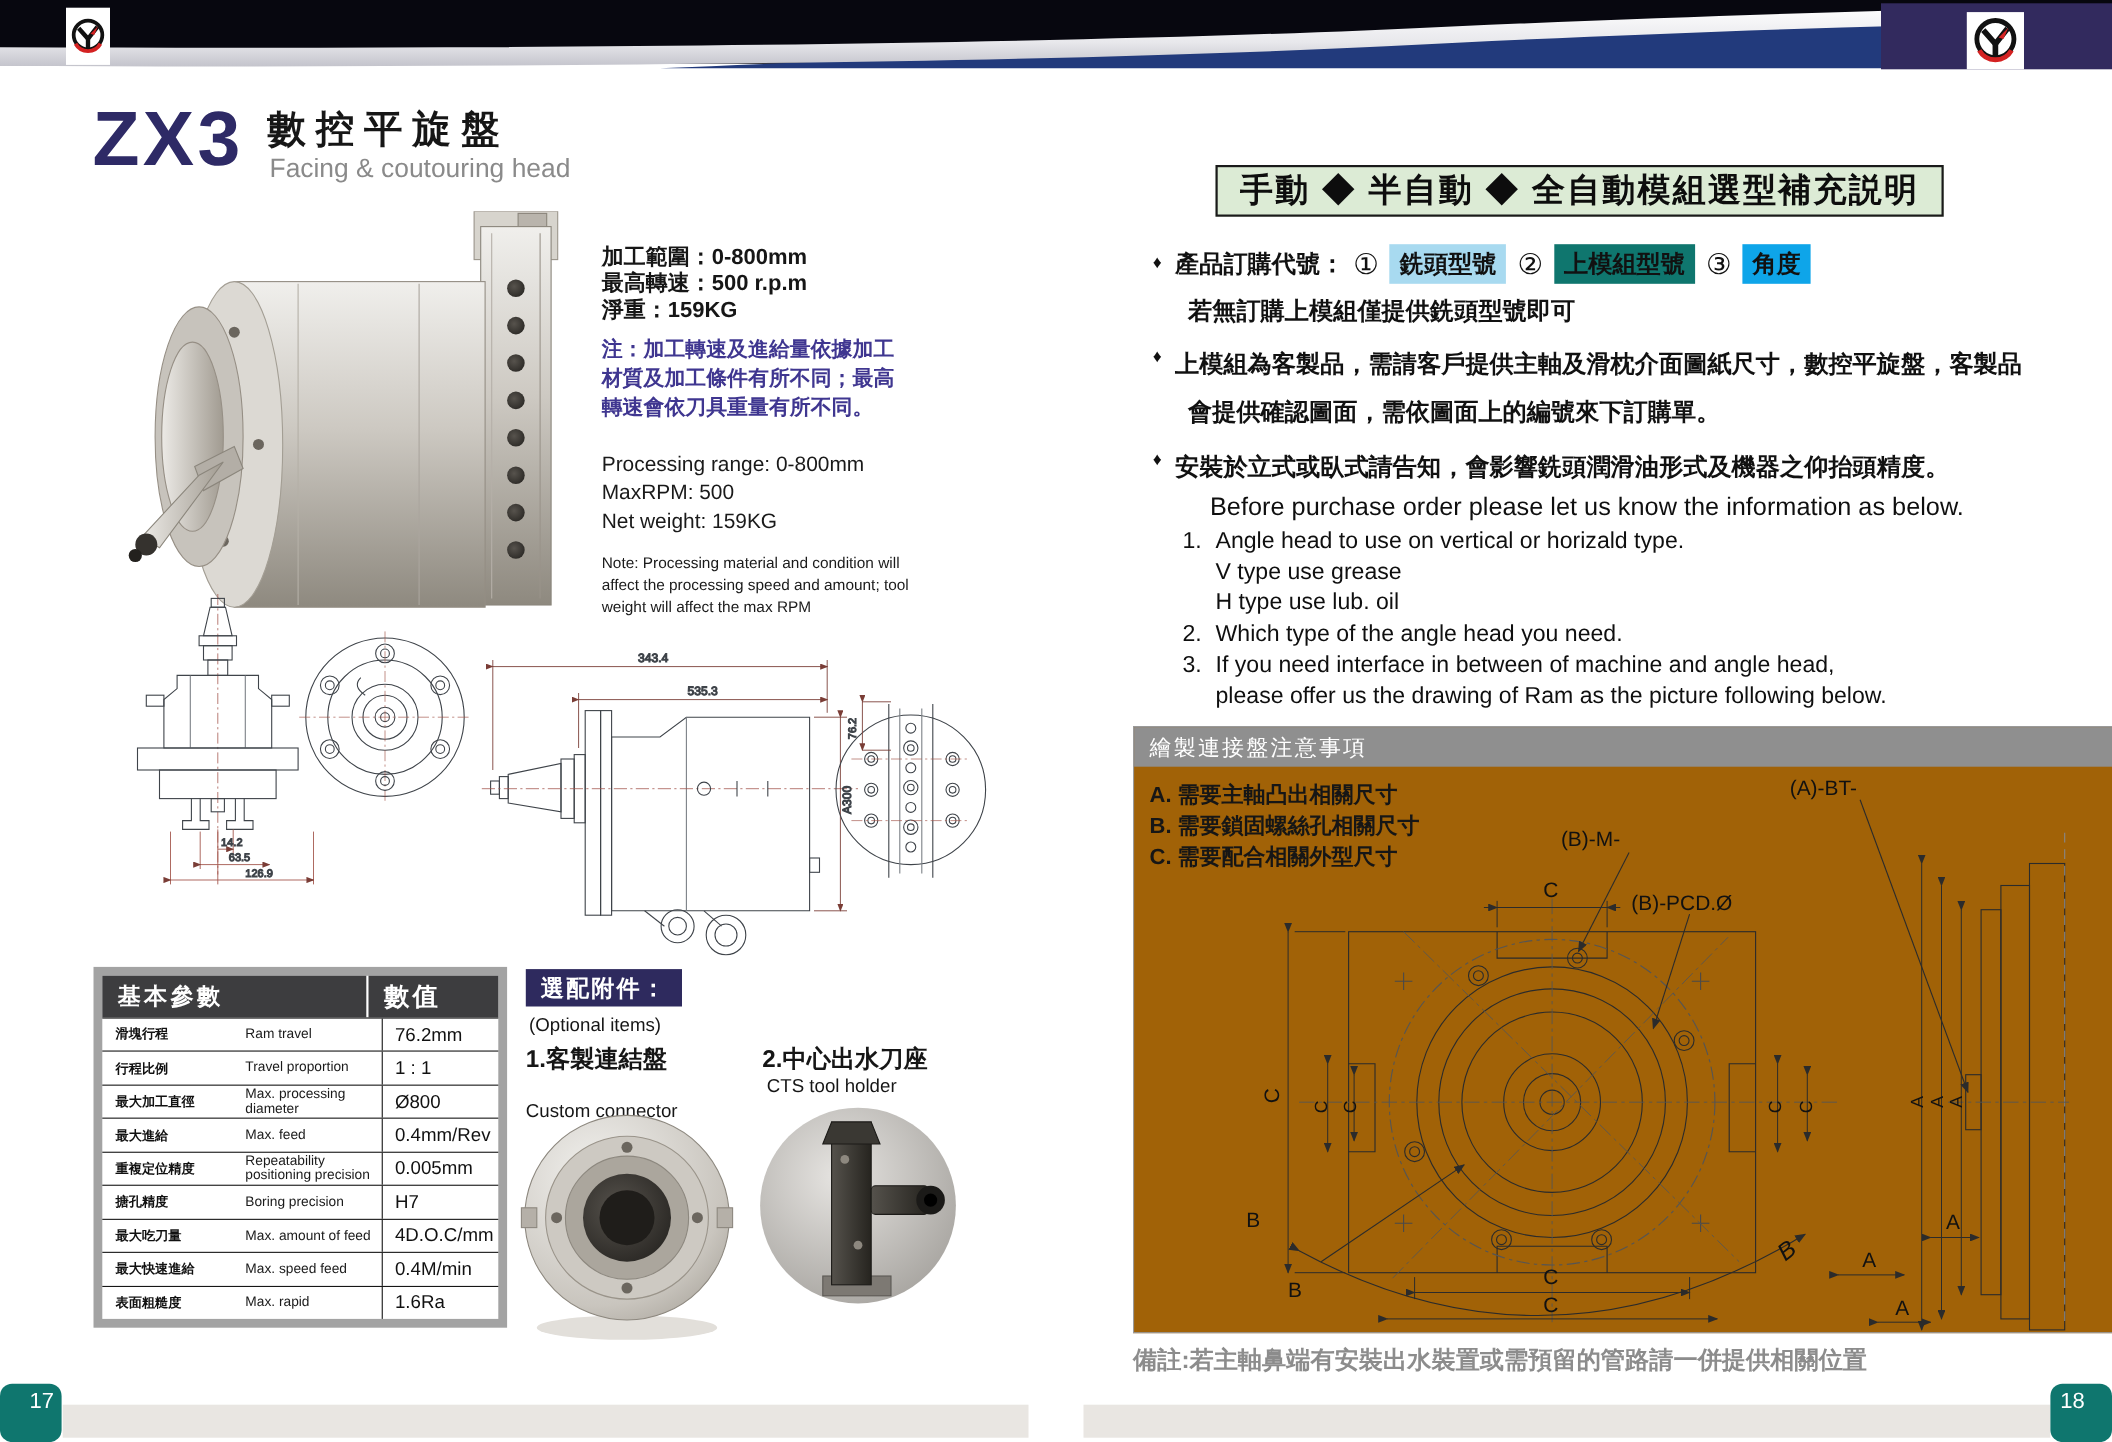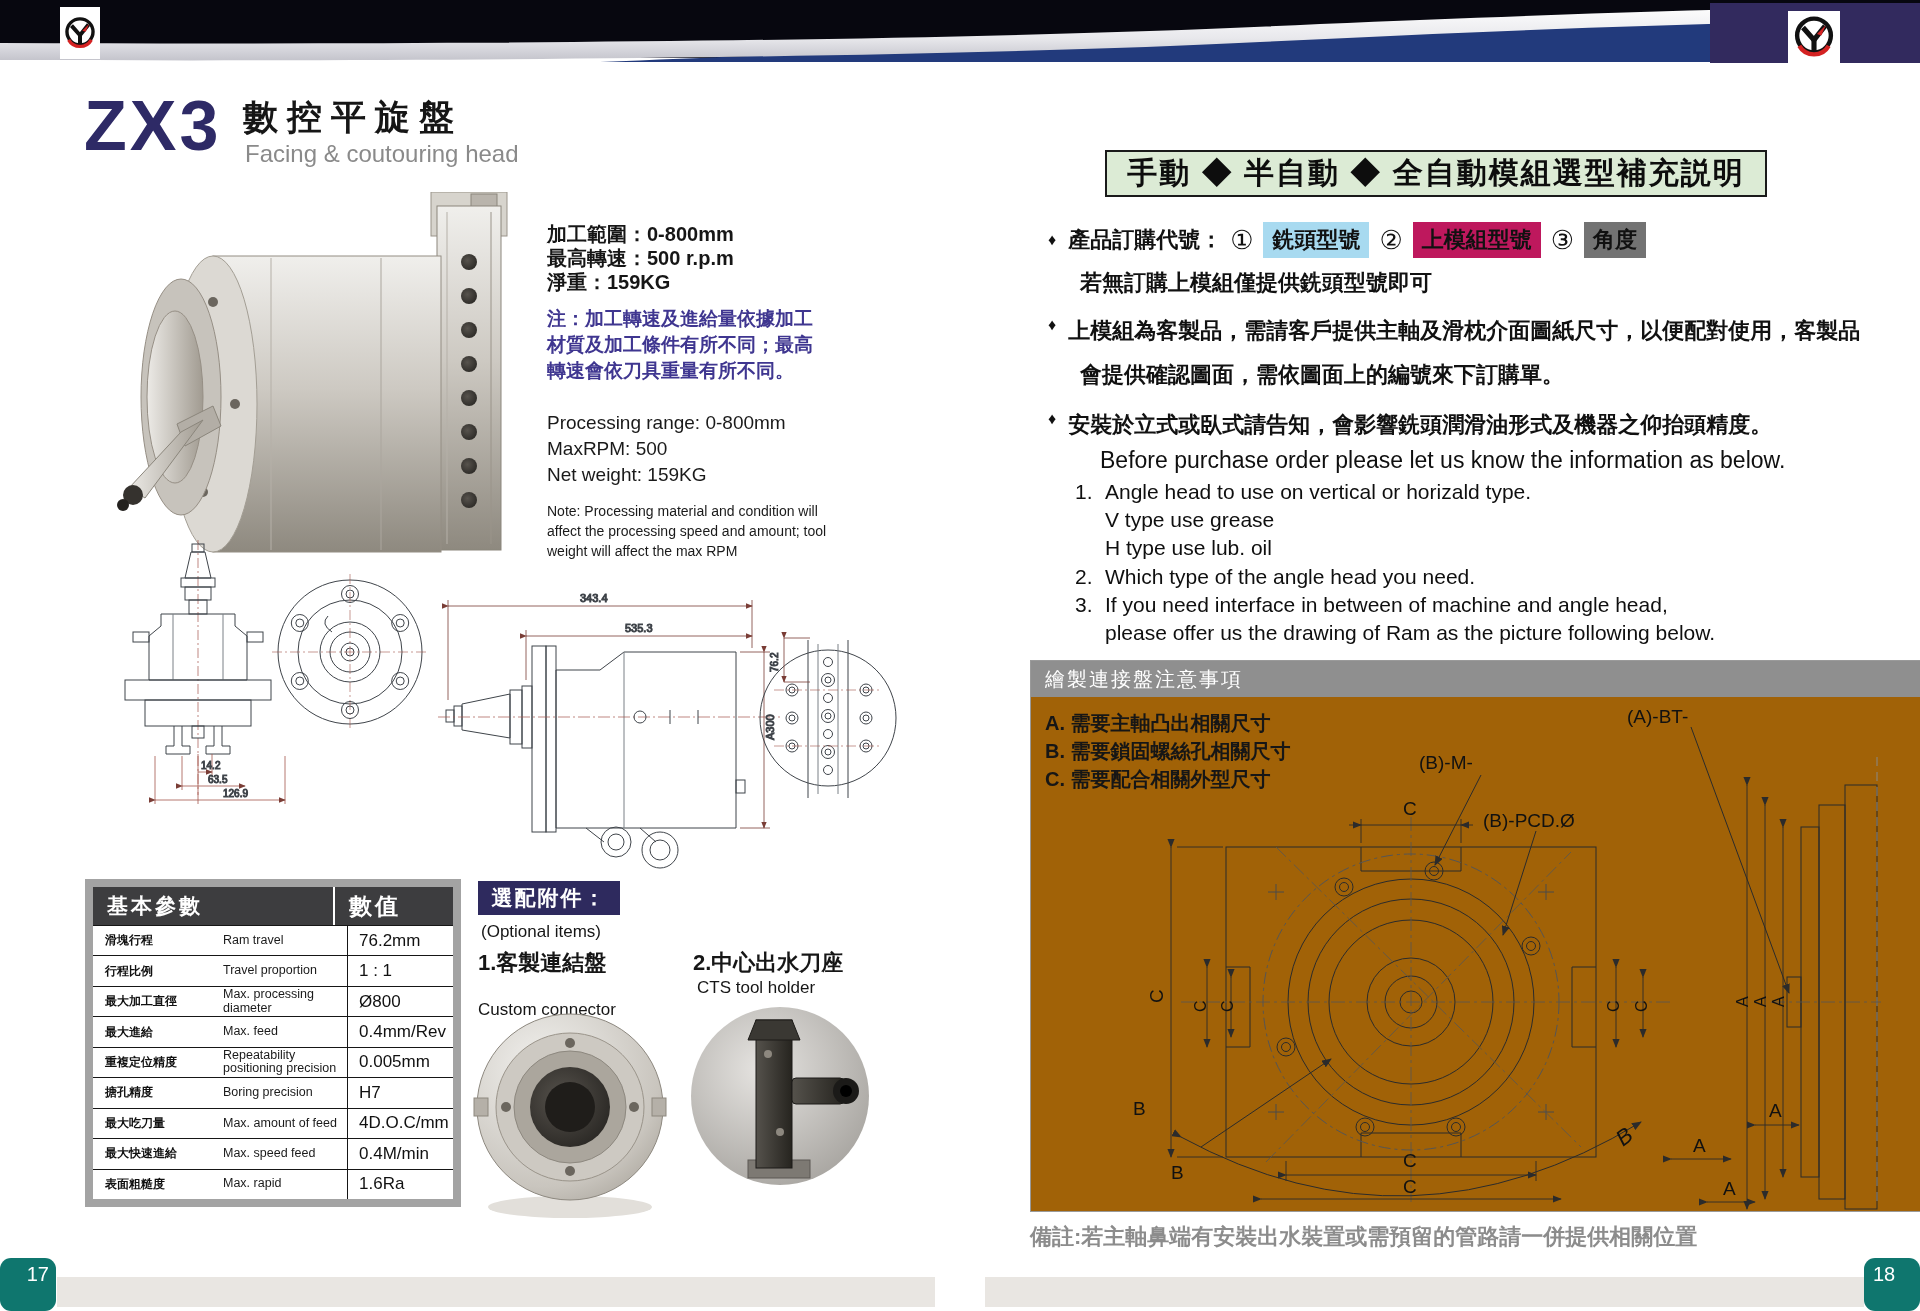--- a/index.html
+++ b/index.html
@@ -55,22 +55,22 @@
 
   
   .banner{left:1105px;top:150px;width:662px;height:47px;background:#dcebd5;border:2px solid #1a1a1a;
           display:flex;align-items:center;justify-content:center;font-size:30px;font-weight:bold;
           letter-spacing:2px;color:#0d0d0d;box-sizing:border-box;}
   .dia{color:#111;font-size:16px;margin-right:12px;}
   .b1{left:1048px;top:222px;display:flex;align-items:center;font-size:22px;font-weight:bold;}
   .b1 .circ{font-size:26px;font-weight:normal;margin:0 8px;}
   .tag{padding:3px 9px;margin:0 2px;}
   .tag-blue{background:#a8daf0;}
-  .tag-yellow{background:#be185d;}
-  .tag-pink{background:#737373;}
+  .tag-yellow{background:#0f766e;}
+  .tag-pink{background:#0ea5e9;}
   .b1sub{left:1080px;top:268px;font-size:22px;font-weight:bold;}
   .b2l1{left:1048px;top:316px;display:flex;font-size:22px;font-weight:bold;width:830px;}
   .b2l2{left:1080px;top:360px;font-size:22px;font-weight:bold;}
   .b3{left:1048px;top:410px;display:flex;font-size:22px;font-weight:bold;}
   .enh{left:1100px;top:447px;font-size:23px;color:#0f0f0f;}
   .enlist{left:1075px;top:480px;width:800px;}
   .erow{height:28.2px;font-size:21px;color:#0f0f0f;display:flex;}
   .eno{width:30px;flex:none;}
 
   
@@ -472,21 +472,21 @@
     <span class="tag tag-blue">銑頭型號</span>
     <span class="circ">②</span>
     <span class="tag tag-yellow">上模組型號</span>
     <span class="circ">③</span>
     <span class="tag tag-pink">角度</span>
   </div>
   <div class="abs b1sub">若無訂購上模組僅提供銑頭型號即可</div>
 
   <div class="abs b2l1">
     <span class="dia">♦</span>
-    <span>上模組為客製品，需請客戶提供主軸及滑枕介面圖紙尺寸，以便配對使用，客製品</span>
+    <span>上模組為客製品，需請客戶提供主軸及滑枕介面圖紙尺寸，數控平旋盤，客製品</span>
   </div>
   <div class="abs b2l2">會提供確認圖面，需依圖面上的編號來下訂購單。</div>
 
   <div class="abs b3">
     <span class="dia">♦</span>
     <span>安裝於立式或臥式請告知，會影響銑頭潤滑油形式及機器之仰抬頭精度。</span>
   </div>
 
   <div class="abs enh">Before purchase order please let us know the information as below.</div>
 

